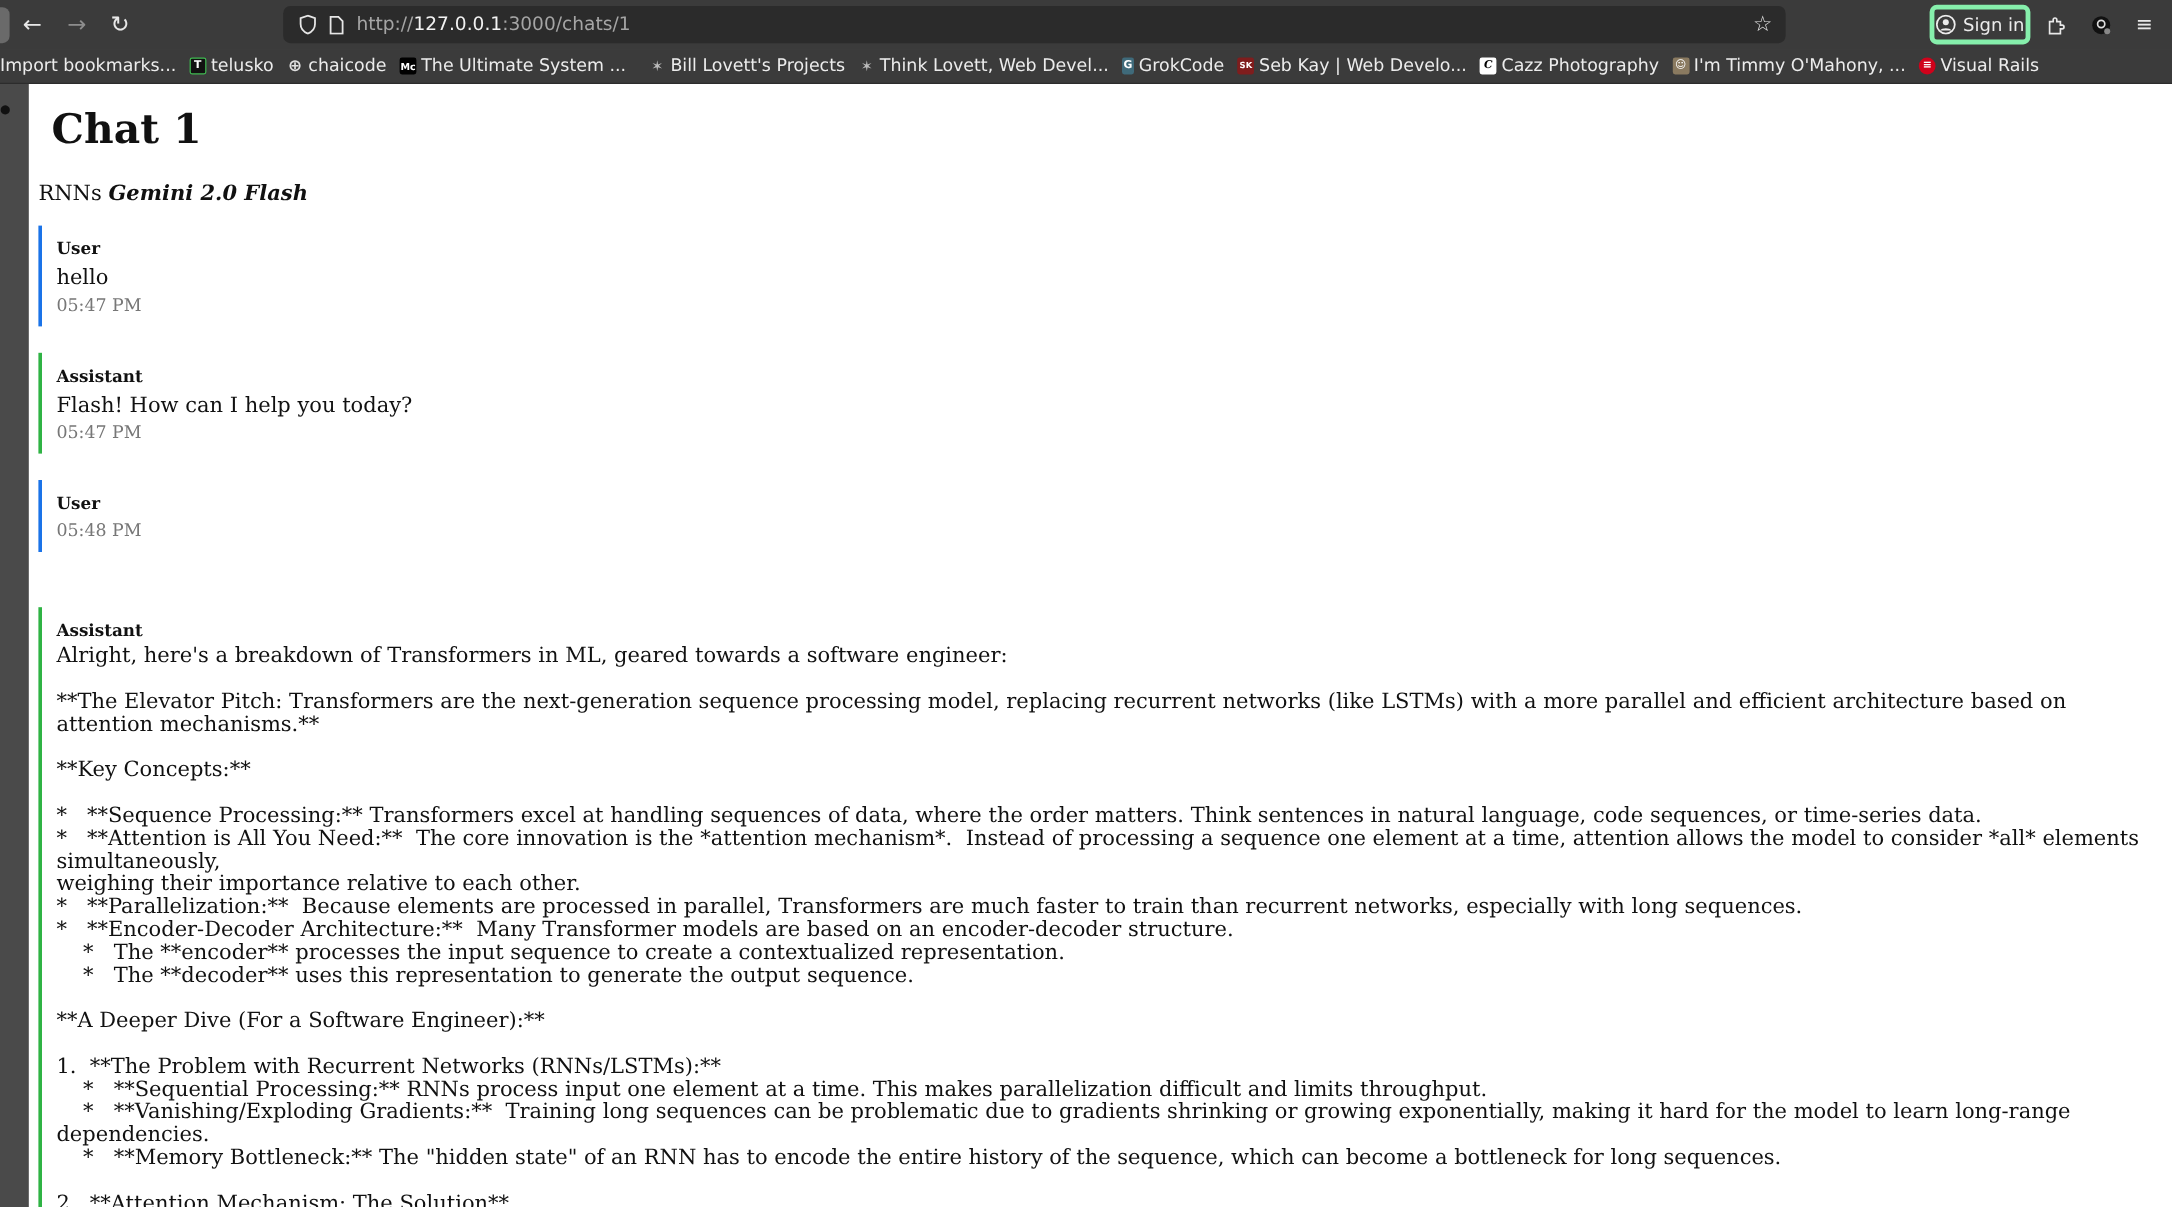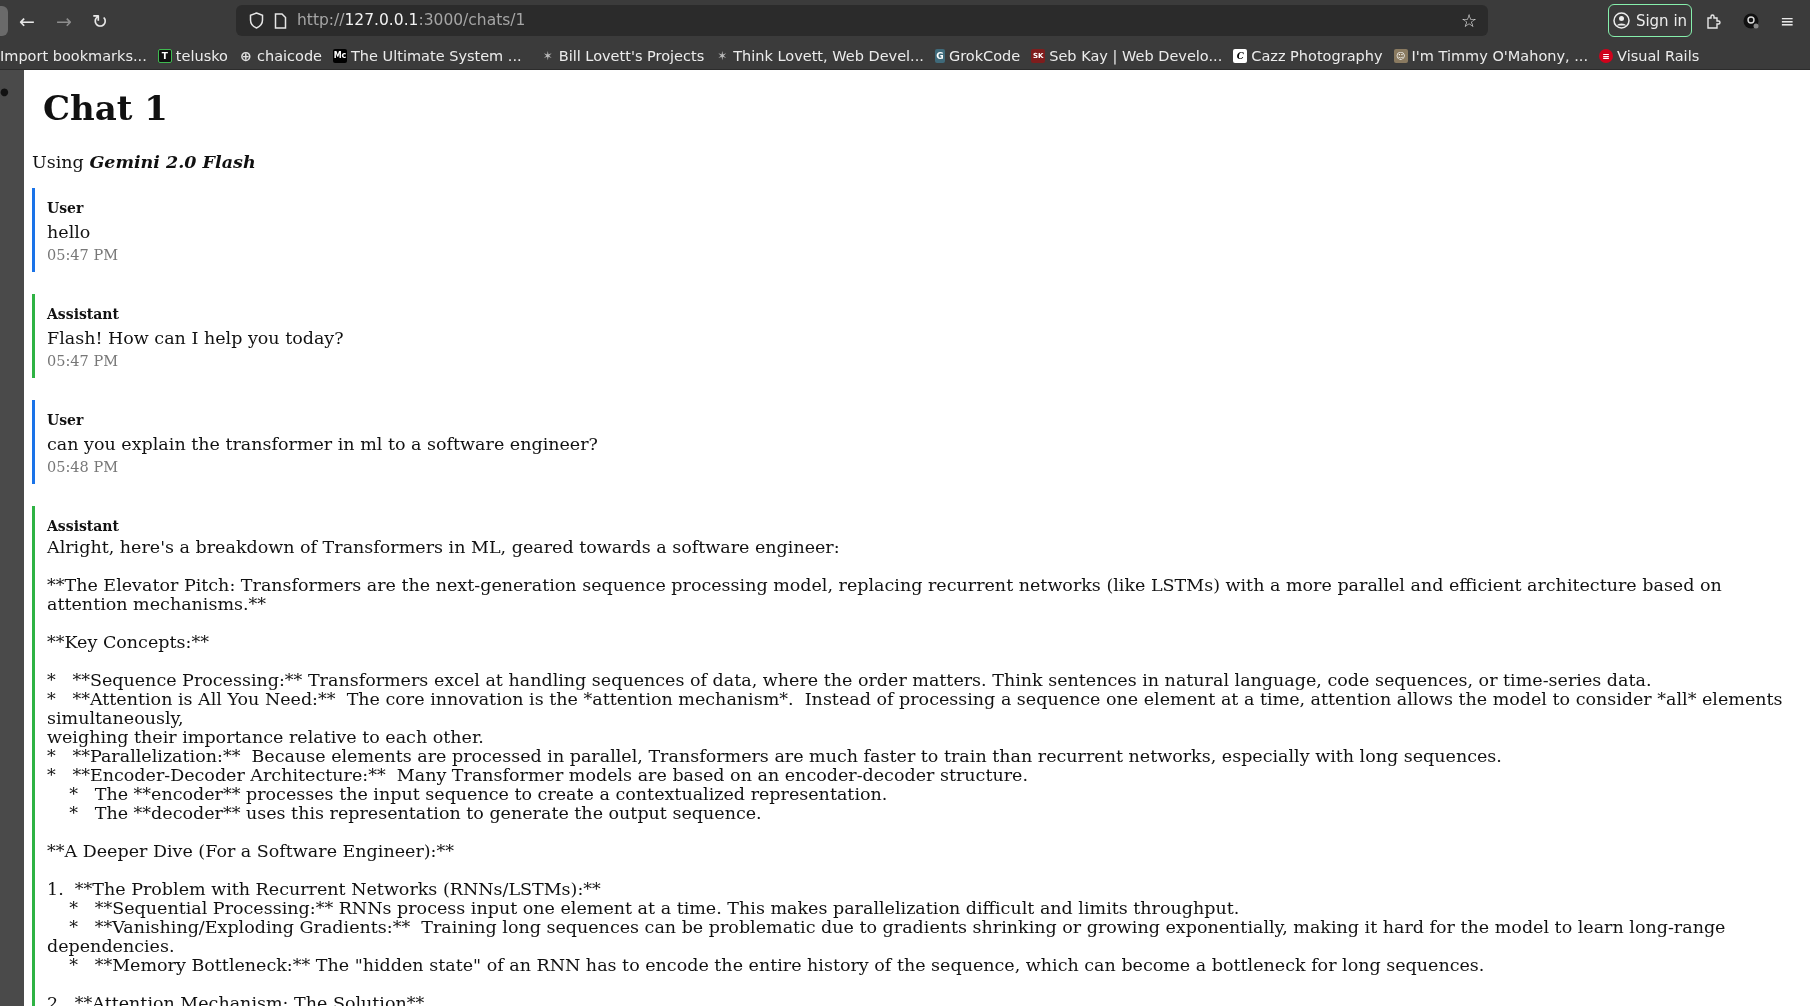--- a/index.html
+++ b/index.html
@@ -9,25 +9,25 @@
     
     .toolbar { position: absolute; left: 0; top: 0; width: 1810px; height: 41px; background: #3b3b3b; display: flex; align-items: center; }
     .tab-stub { position: absolute; left: 0; top: 6px; width: 8px; height: 30px; background: #6a6a6a; border-radius: 0 6px 6px 0; }
     .nav-btn { position: absolute; top: 8px; width: 26px; height: 26px; display: flex; align-items: center; justify-content: center; color: #e8e8e8; font-size: 19px; }
     .nav-btn.disabled { color: #8d8d8d; }
     .urlbar { position: absolute; left: 236px; top: 5px; width: 1252px; height: 31px; background: #2b2b2b; border-radius: 6px; display: flex; align-items: center; }
     .url-icon { position: absolute; top: 0; height: 31px; display: flex; align-items: center; justify-content: center; color: #e6e6e6; }
     .url-text { position: absolute; left: 61px; top: 0; height: 42px; line-height: 31px; font-size: 15.5px; color: #a5a5a5; font-family: "DejaVu Sans", sans-serif; }
     .url-text .host { color: #f2f2f2; }
     .star { position: absolute; right: 6px; top: 0; height: 31px; width: 26px; display: flex; align-items: center; justify-content: center; color: #e6e6e6; font-size: 18px; }
-    .signin { position: absolute; left: 1608px; top: 4px; width: 84px; height: 33px; border: 1px solid #86efac; border-radius: 6px; display: flex; align-items: center; justify-content: center; gap: 6px; color: #ececec; font-size: 15px; }
+    .signin { position: absolute; left: 1608px; top: 4px; width: 84px; height: 33px; border: 4px solid #86efac; border-radius: 6px; display: flex; align-items: center; justify-content: center; gap: 6px; color: #ececec; font-size: 15px; }
     .tb-icon { position: absolute; top: 8px; width: 26px; height: 26px; display: flex; align-items: center; justify-content: center; color: #e8e8e8; font-size: 17px; }
 
     
-    .bookmarks { position: absolute; left: 0; top: 41px; width: 1810px; height: 29px; background: #3b3b3b; border-bottom: 1px solid #2c2c2c; display: flex; align-items: flex-start; white-space: nowrap; }
+    .bookmarks { position: absolute; left: 0; top: 41px; width: 1810px; height: 29px; background: #3b3b3b; border-bottom: 1px solid #2c2c2c; display: flex; align-items: center; white-space: nowrap; }
     .bm { display: inline-flex; align-items: center; gap: 4px; color: #ececec; font-size: 14.5px; margin-right: 11px; height: 29px; }
     .bm-fav { display: inline-flex; align-items: center; justify-content: center; width: 14px; height: 14px; font-size: 9px; font-weight: bold; border-radius: 2px; }
 
     
     .sidebar-strip { position: absolute; left: 0; top: 70px; width: 24px; height: 936px; background: #4a4a4a; }
     .strip-mark { position: absolute; left: 0; color: #111; font-size: 10px; }
     .page { position: absolute; left: 24px; top: 70px; width: 1786px; height: 936px; background: #ffffff; font-family: "DejaVu Serif", serif; color: #111; overflow: hidden; }
     .page-title { position: absolute; left: 19px; top: 18px; font-size: 34px; font-weight: bold; font-family: "DejaVu Serif", serif; }
     .model-line { position: absolute; left: 8px; top: 82px; font-size: 17.5px; }
     .model-line b { font-weight: bold; font-style: italic; }
@@ -141,38 +141,37 @@
   </div>
 </div>
 
 <div class="sidebar-strip">
   <span class="strip-mark" style="top:16px;">●</span>
 </div>
 
 <div class="page">
   <h1 class="page-title">Chat 1</h1>
   <div class="model-line">
-    <span>Using </span><b>Gemini 2.0 Flash</b>
+    <span>RNNs </span><b>Gemini 2.0 Flash</b>
   </div>
 
   <div class="msg user" style="top:118px;">
     <div class="role">User</div>
     <div class="content">hello</div>
     <div class="time">05:47 PM</div>
   </div>
 
   <div class="msg assistant" style="top:224px;">
     <div class="role">Assistant</div>
     <div class="content">Flash! How can I help you today?</div>
     <div class="time">05:47 PM</div>
   </div>
 
   <div class="msg user" style="top:330px;">
     <div class="role">User</div>
-    <div class="content">can you explain the transformer in ml to a software engineer?</div>
     <div class="time">05:48 PM</div>
   </div>
 
   <div class="msg assistant" style="top:436px;width:1770px;height:520px;">
     <div class="role">Assistant</div>
     <div class="long-content">Alright, here's a breakdown of Transformers in ML, geared towards a software engineer:
 
 **The Elevator Pitch: Transformers are the next-generation sequence processing model, replacing recurrent networks (like LSTMs) with a more parallel and efficient architecture based on attention mechanisms.**
 
 **Key Concepts:**

